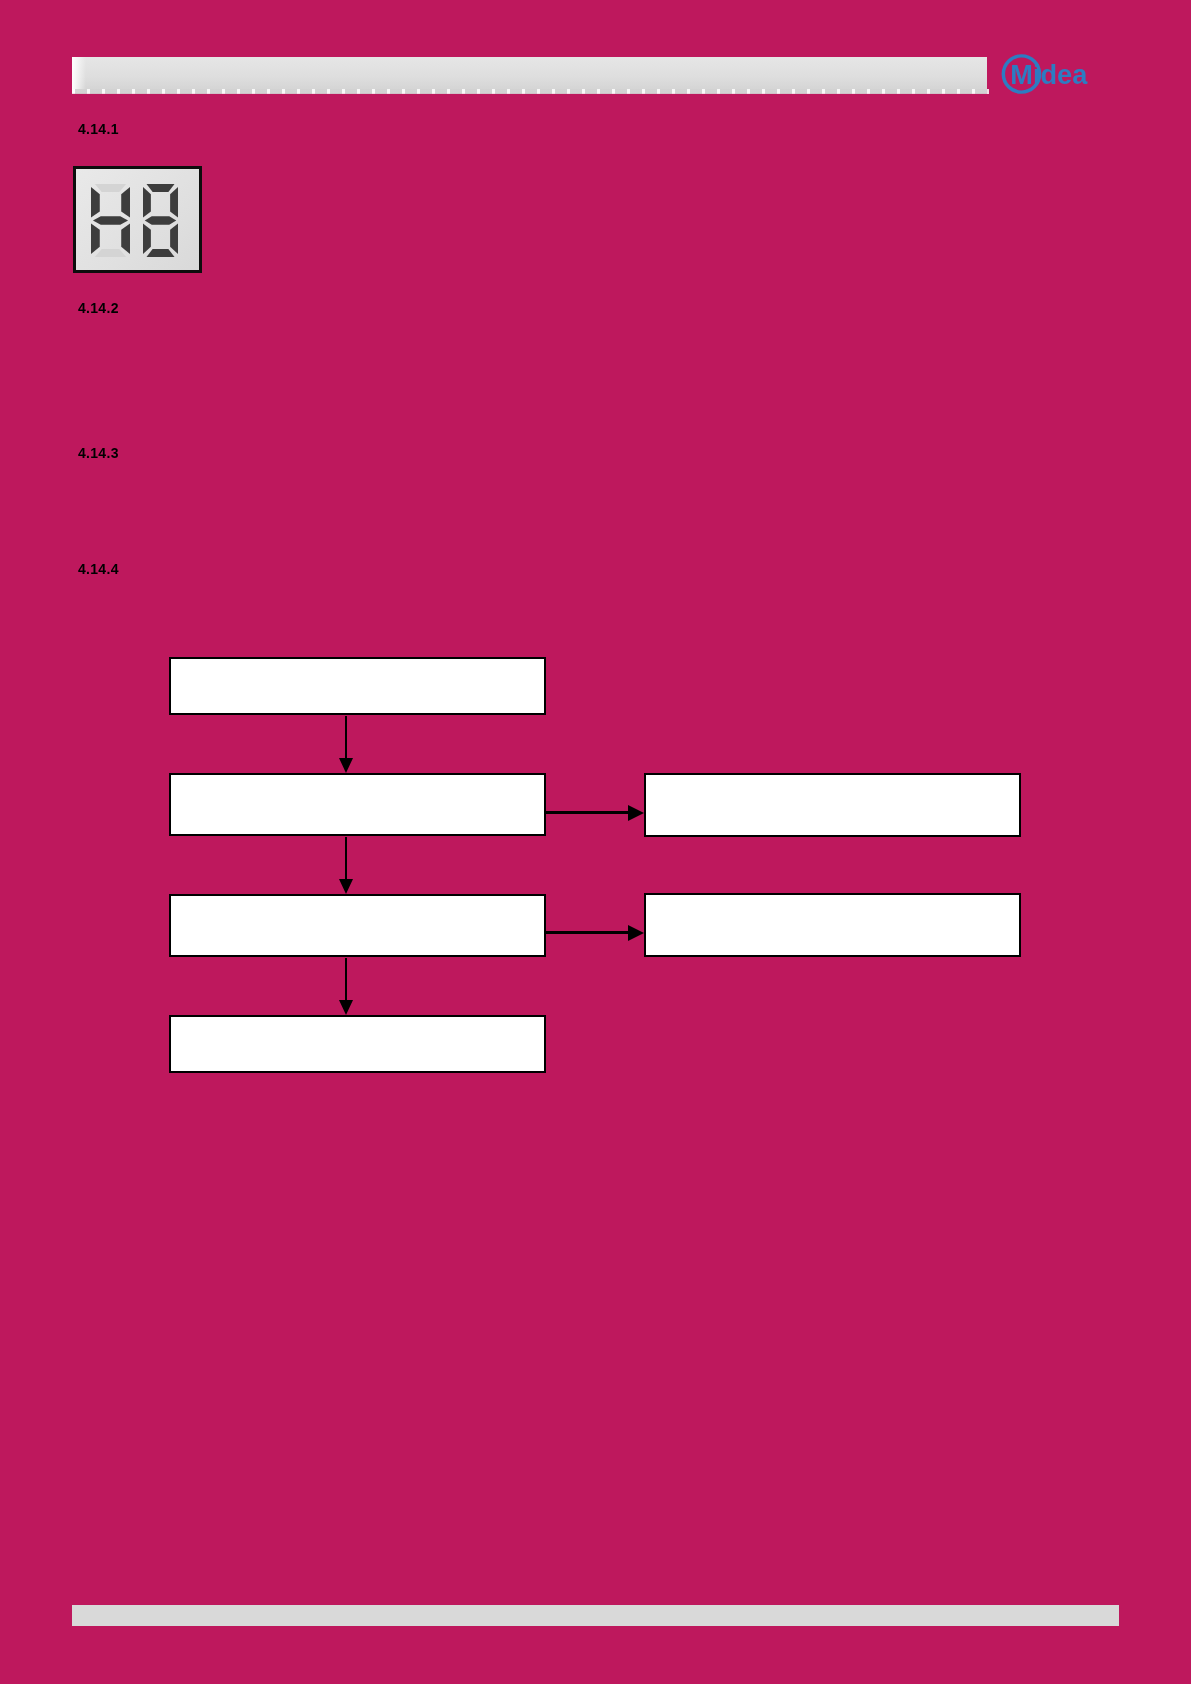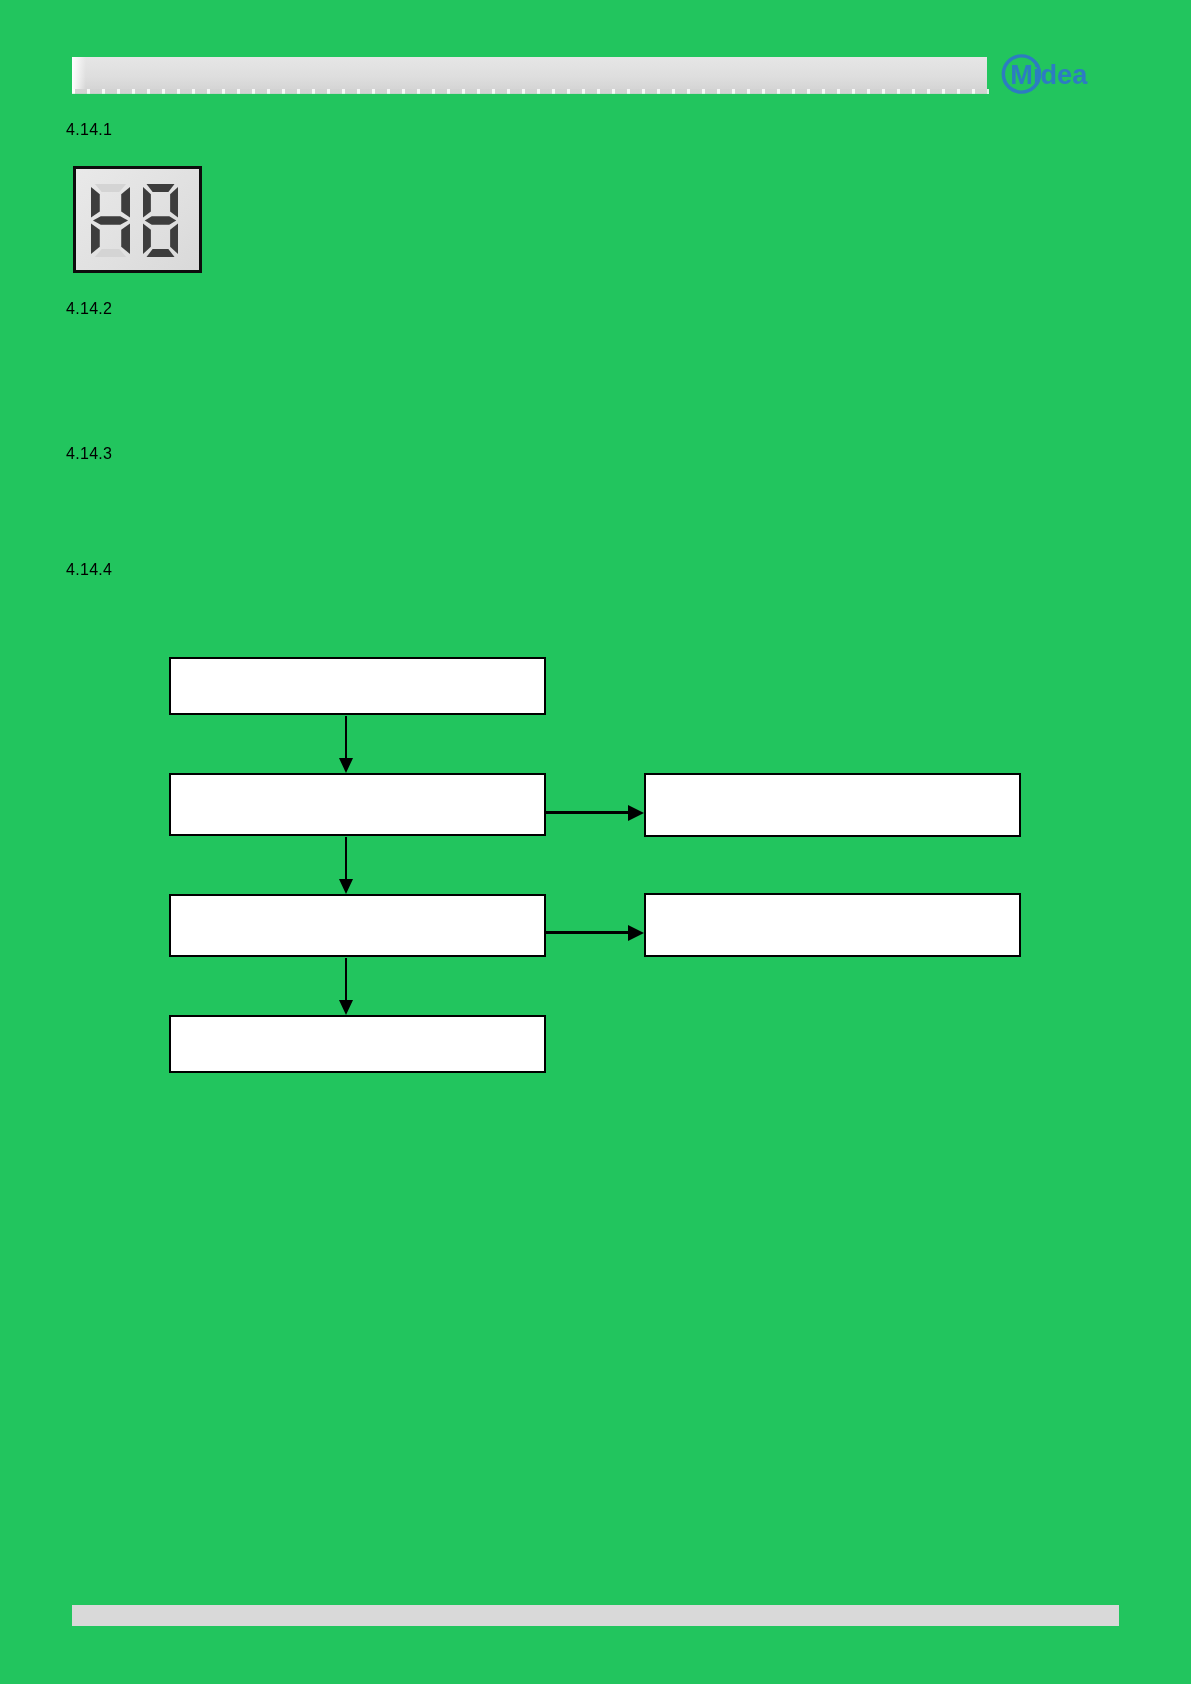--- a/index.html
+++ b/index.html
@@ -1,20 +1,20 @@
 <!DOCTYPE html>
 <html><head>
 <meta charset="utf-8">
 <style>
   html, body { margin: 0; padding: 0; background: #ffffff; }
   .page {
     position: relative;
     width: 1191px;
     height: 1684px;
-    background: #22c55e;
+    background: #be185d;
     font-family: "Liberation Sans", sans-serif;
     overflow: hidden;
   }
 
   
   .header-bar {
     position: absolute;
     left: 72px; top: 57px;
     width: 915px; height: 36px;
     background: linear-gradient(#e6e6e6 0%, #dedede 55%, #d2d2d2 100%);
@@ -39,23 +39,23 @@
   
   .logo {
     position: absolute;
     left: 1001px; top: 51px;
     width: 112px; height: 46px;
   }
 
   
   .sec-heading {
     position: absolute;
-    left: 66px;
-    font-size: 16px;
-    font-weight: normal;
+    left: 78px;
+    font-size: 14px;
+    font-weight: bold;
     color: #000000;
     letter-spacing: 0.3px;
   }
   .s1 { top: 121px; }
   .s2 { top: 300px; }
   .s3 { top: 445px; }
   .s4 { top: 561px; }
 
   
   .seg-panel {

